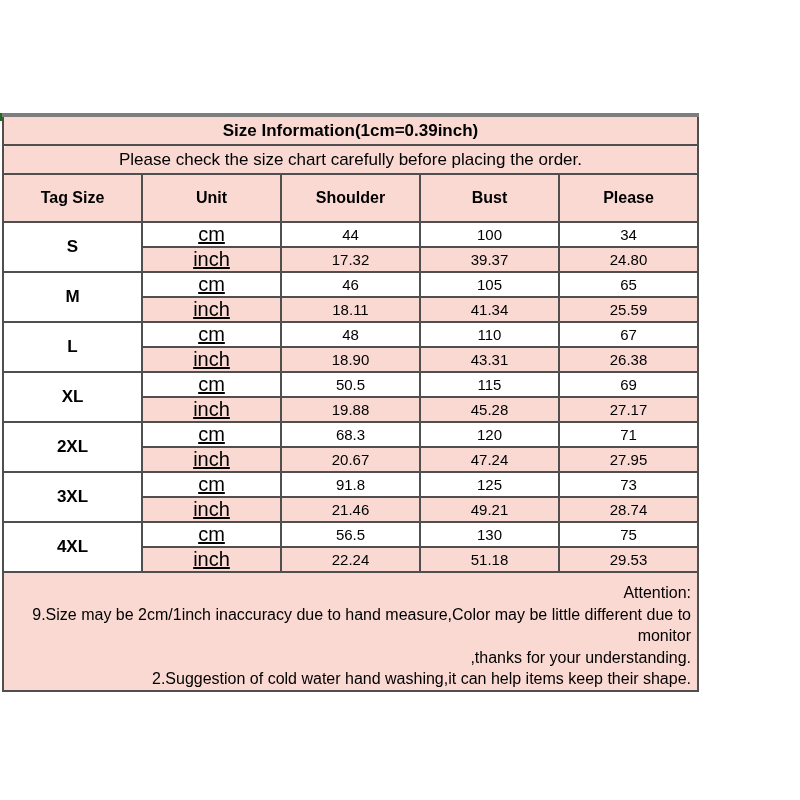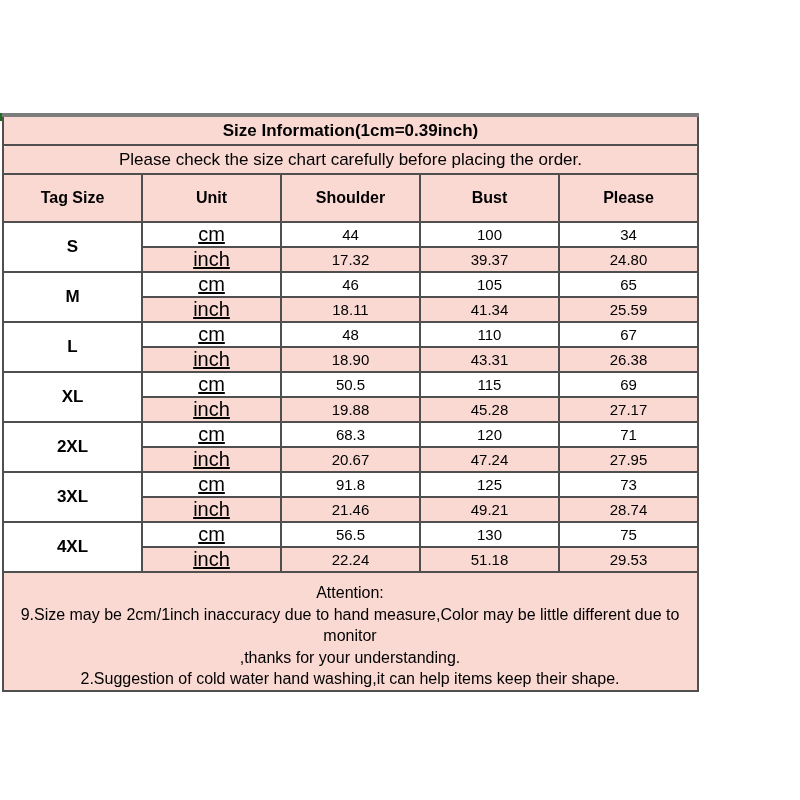--- a/index.html
+++ b/index.html
@@ -28,21 +28,21 @@
   .pink{background:var(--table-pink);}
   .r-title td{height:27px;font-size:17px;font-weight:bold;}
   .r-sub td{height:27px;font-size:17px;border-radius:6px;}
   .r-head th{height:46px;font-size:16px;font-weight:bold;}
   .r-data td{height:21px;font-size:15px;font-weight:normal;}
   .r-data td.unit{font-size:20px;text-decoration:underline;}
   td.tag{font-size:17px;font-weight:bold;background:#ffffff;}
   .row-cm td{background:#ffffff;}
   .row-inch td{background:var(--table-pink);}
   .r-att td{
-    height:94px;text-align:center;vertical-align:top;
+    height:94px;text-align:right;vertical-align:top;
     padding:9px 6px 0 5px;font-size:16px;line-height:21.5px;
   }
   .corner{
     position:absolute;top:113px;left:0;width:6px;height:8px;
     background:var(--corner-marker-green);
   }
 </style>
 </head>
 <body>
 

